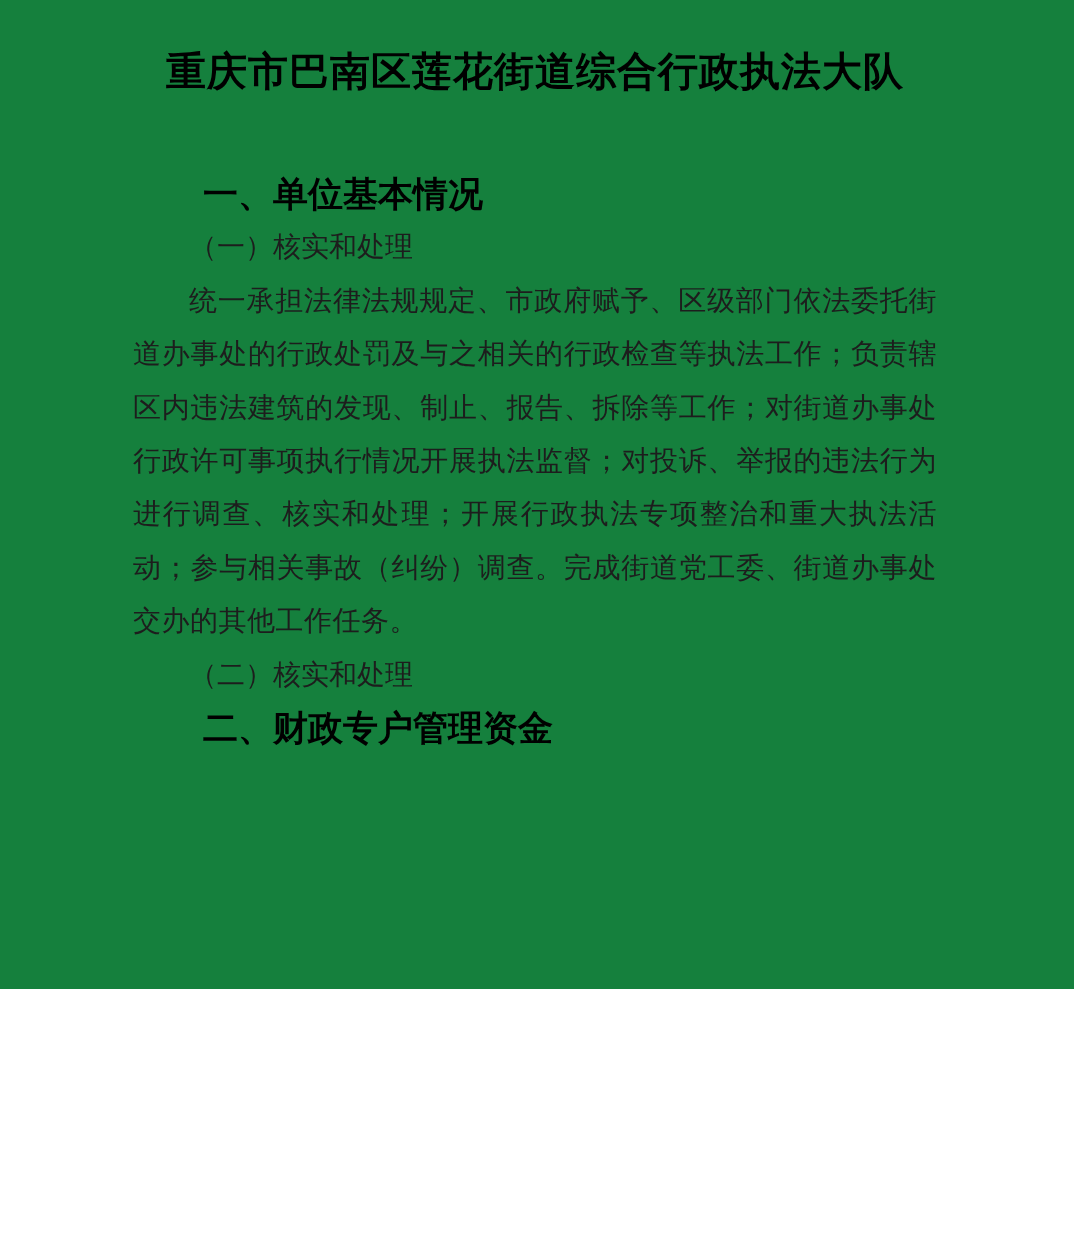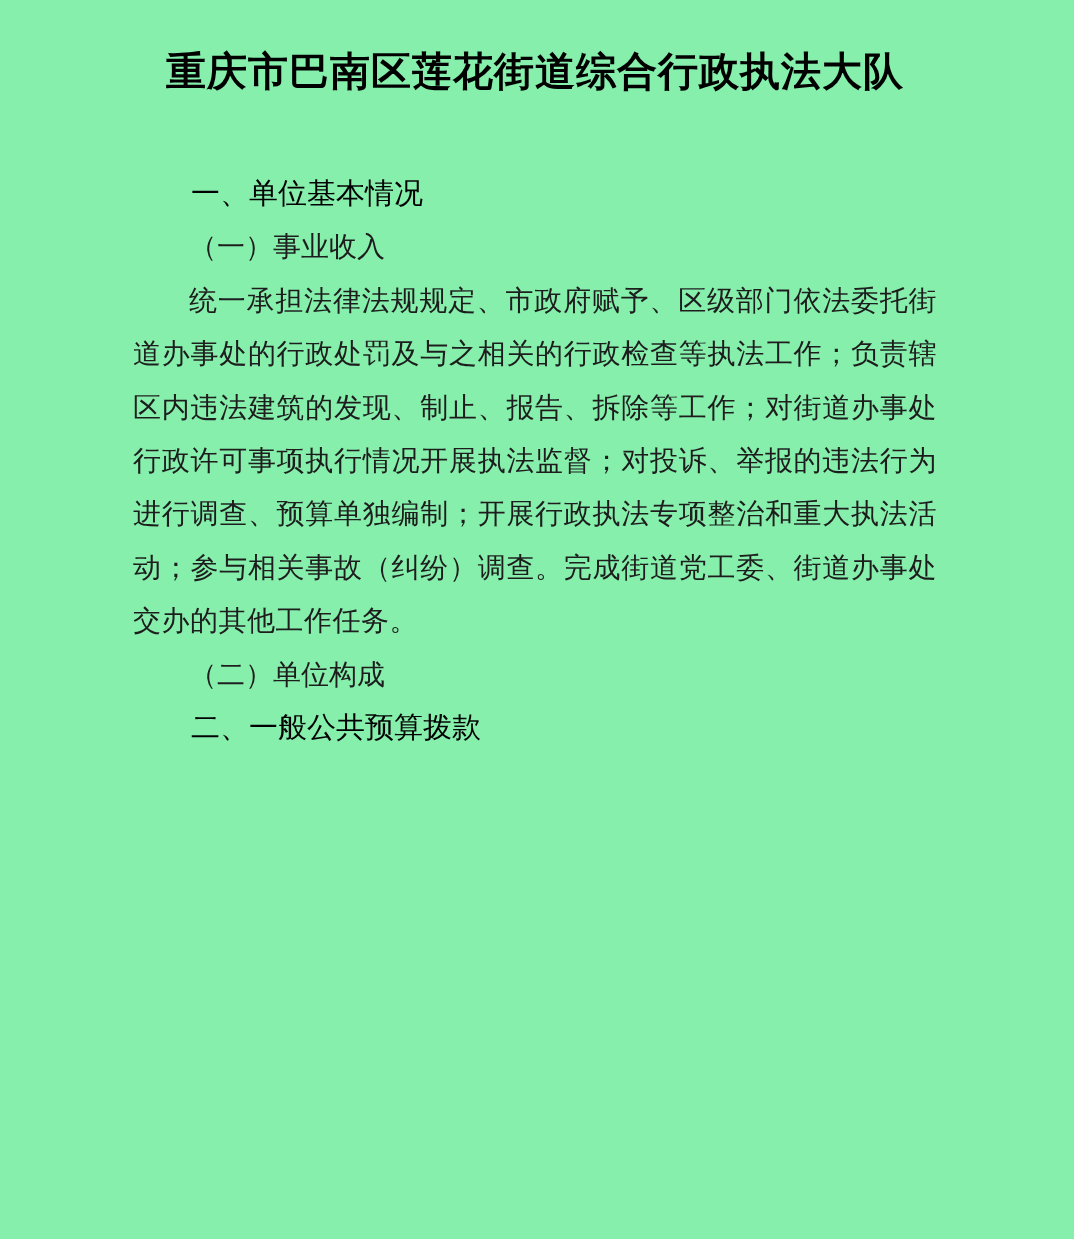--- a/index.html
+++ b/index.html
@@ -8,44 +8,44 @@
   }
   body {
     width: 1074px;
     height: 1239px;
     background: #ffffff;
     overflow: hidden;
   }
   .page {
     box-sizing: border-box;
     width: 1074px;
-    height: 1239px;
+    height: 989px;
     padding: 46px 137px 0 133px;
-    background: #86efac;
+    background: #15803d;
   }
   .doc-title {
     font-family: "Liberation Serif", serif;
     font-weight: 700;
     font-size: 40px;
     line-height: 51px;
     letter-spacing: 1px;
     color: #000000;
     text-align: center;
   }
   .content {
     margin-top: 70px;
     font-family: "Liberation Serif", serif;
     font-size: 28px;
     line-height: 53.4px;
     color: #1d1d1d;
   }
   .h-num {
     font-family: "Liberation Sans", sans-serif;
-    font-weight: 400;
-    font-size: 29px;
+    font-weight: 700;
+    font-size: 35px;
     color: #000000;
     text-indent: 2em;
   }
   .sub {
     text-indent: 2em;
     color: #1d1d1d;
   }
   .para {
     text-indent: 2em;
     text-align: justify;
@@ -59,25 +59,25 @@
 <div class="page">
 
   <div class="doc-title">
     <div>重庆市巴南区莲花街道综合行政执法大队</div>
   </div>
 
   <div class="content">
 
     <div class="h-num">一、单位基本情况</div>
 
-    <div class="sub">（一）事业收入</div>
+    <div class="sub">（一）核实和处理</div>
 
-    <div class="para">统一承担法律法规规定、市政府赋予、区级部门依法委托街道办事处的行政处罚及与之相关的行政检查等执法工作；负责辖区内违法建筑的发现、制止、报告、拆除等工作；对街道办事处行政许可事项执行情况开展执法监督；对投诉、举报的违法行为进行调查、预算单独编制；开展行政执法专项整治和重大执法活动；参与相关事故（纠纷）调查。完成街道党工委、街道办事处交办的其他工作任务。</div>
+    <div class="para">统一承担法律法规规定、市政府赋予、区级部门依法委托街道办事处的行政处罚及与之相关的行政检查等执法工作；负责辖区内违法建筑的发现、制止、报告、拆除等工作；对街道办事处行政许可事项执行情况开展执法监督；对投诉、举报的违法行为进行调查、核实和处理；开展行政执法专项整治和重大执法活动；参与相关事故（纠纷）调查。完成街道党工委、街道办事处交办的其他工作任务。</div>
 
-    <div class="sub">（二）单位构成</div>
+    <div class="sub">（二）核实和处理</div>
 
 
-    <div class="h-num">二、一般公共预算拨款</div>
+    <div class="h-num">二、财政专户管理资金</div>
 
 
   </div>
 
 </div>
 
 </body></html>

